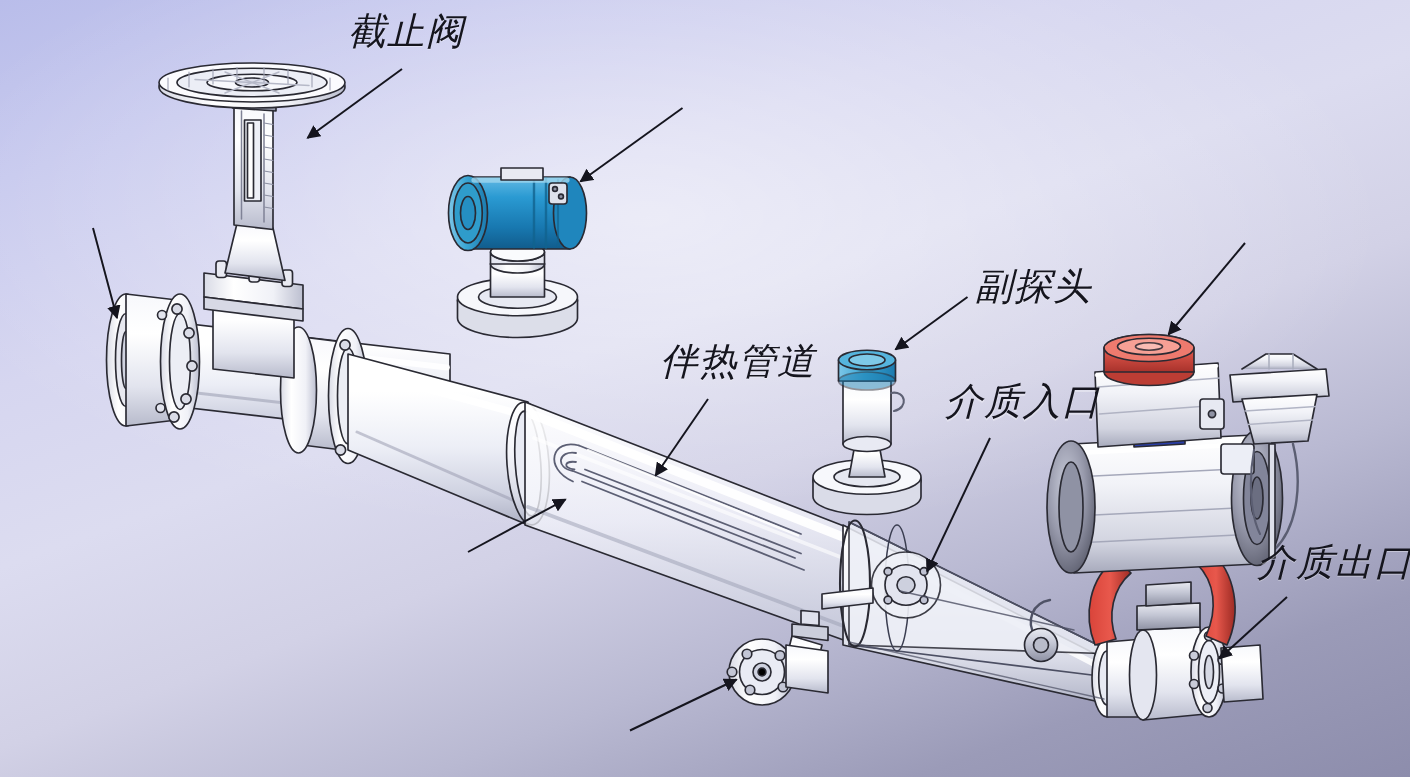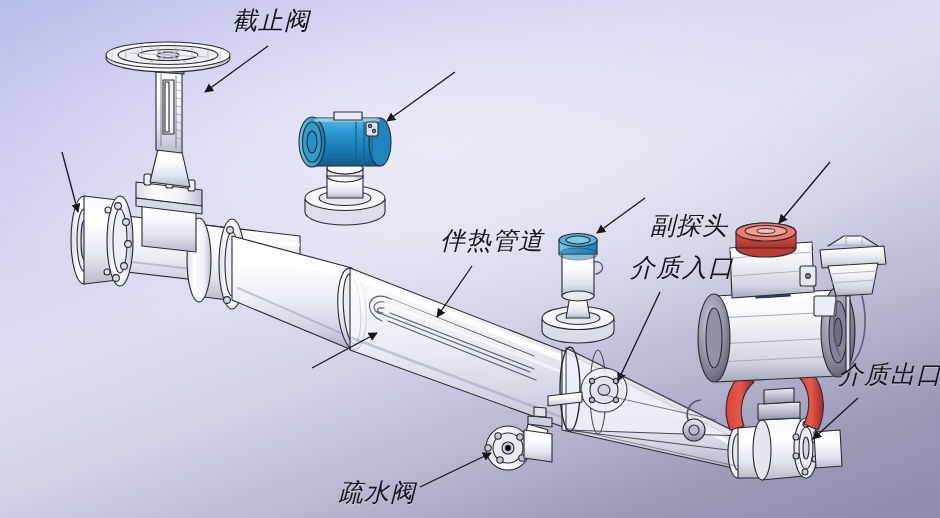--- a/index.html
+++ b/index.html
@@ -475,22 +475,21 @@
       <line x1="420" y1="487" x2="491" y2="453"></line>
     </g>
   </svg>
 
   <div class="lbl" style="left:232px; top:8px;">截止阀</div>
 
 
 
   <div class="lbl" style="left:440px; top:228px;text-align:center;">伴热管道</div>
 
-  <div class="lbl" style="left:650px; top:178px;margin-top:35px;">副探头</div>
+  <div class="lbl" style="left:650px; top:178px;">副探头</div>
 
   <div class="lbl" style="left:630px; top:255px;">介质入口</div>
 
 
   <div class="lbl" style="left:838px; top:362px;">介质出口</div>
 
 
-  <div class="lbl" style="left:338px; top:480px;">疏水阀</div>
 </div>
 
 </body></html>

